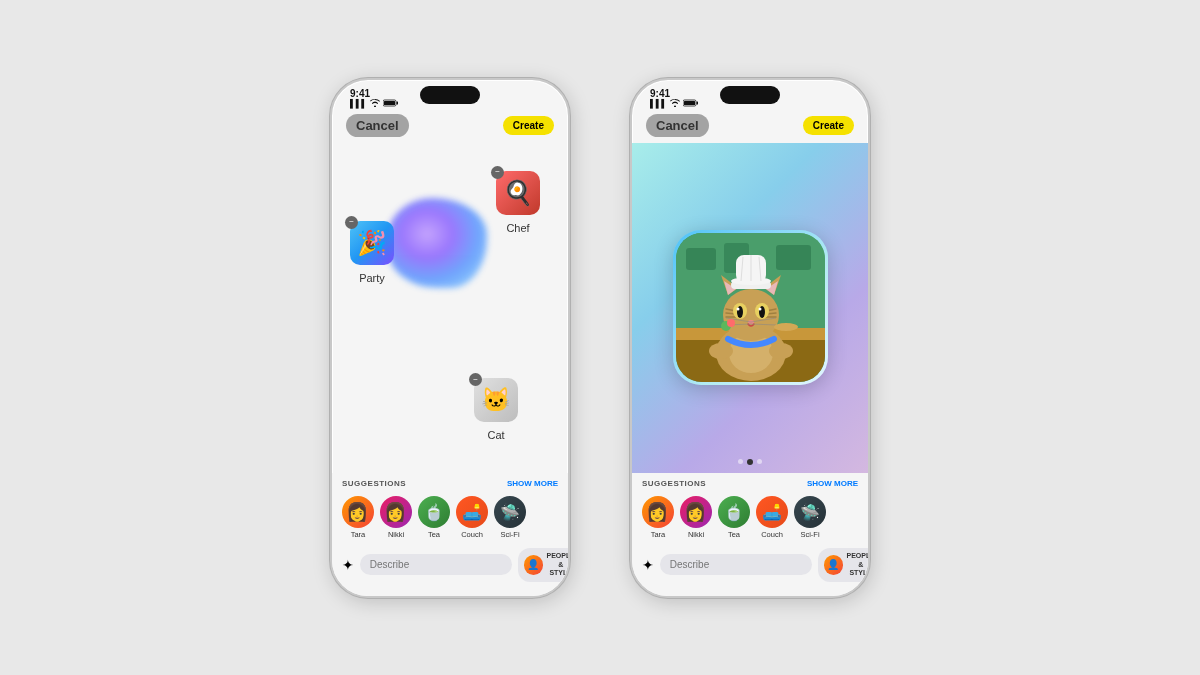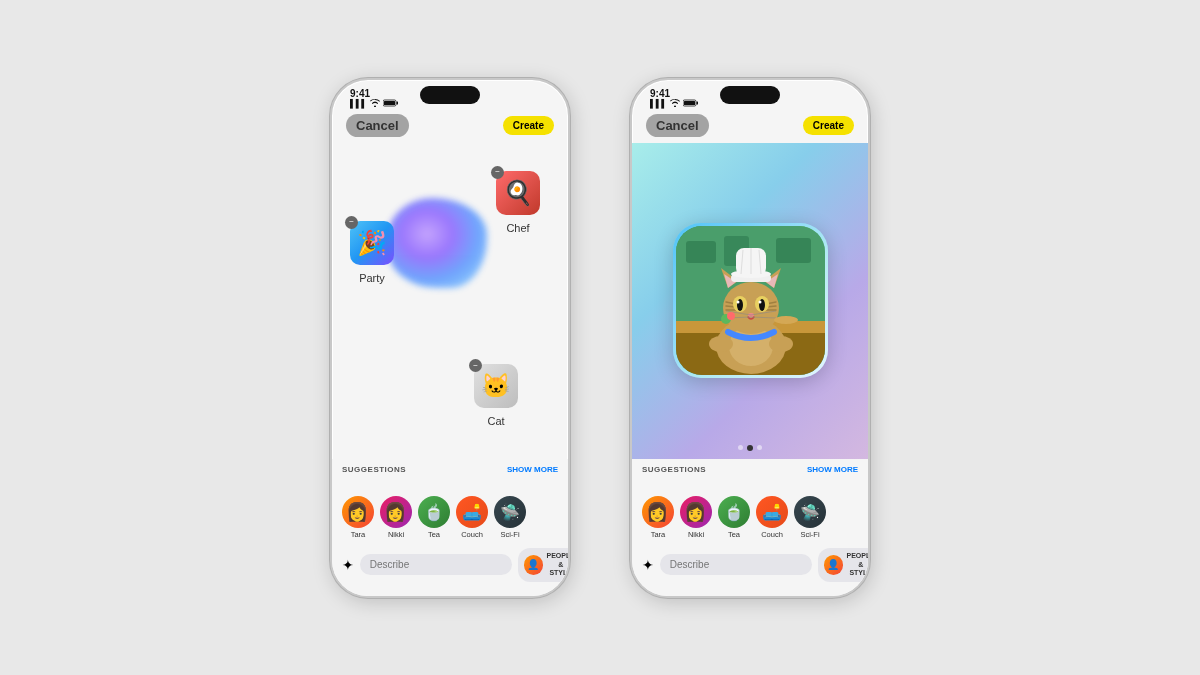--- a/index.html
+++ b/index.html
@@ -214,21 +214,21 @@
 
     
     .suggestions-section {
       padding: 6px 10px 4px;
       background: #f5f5f5;
     }
     .suggestions-header {
       display: flex;
       justify-content: space-between;
       align-items: center;
-      margin-bottom: 22px;
+      margin-bottom: 8px;
     }
     .suggestions-title {
       font-size: 8px;
       font-weight: 700;
       color: #555;
       letter-spacing: 0.5px;
       text-transform: uppercase;
     }
     .show-more-btn {
       font-size: 8px;

